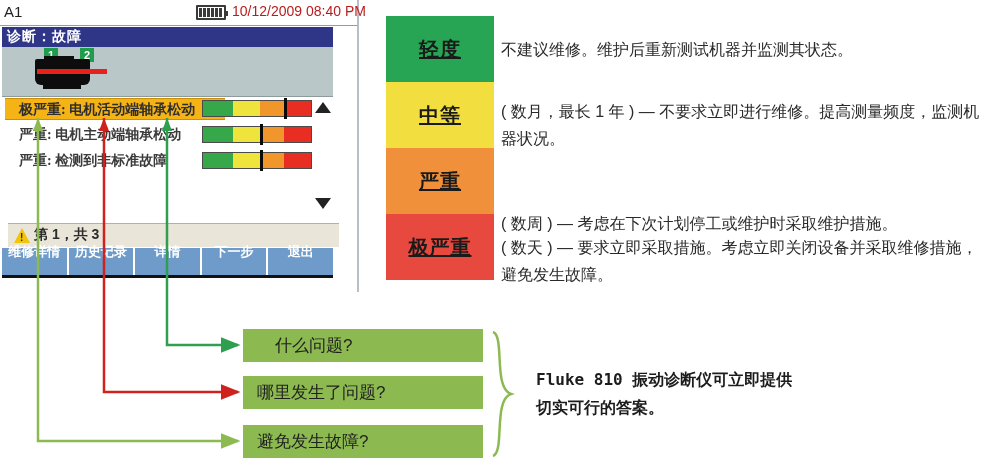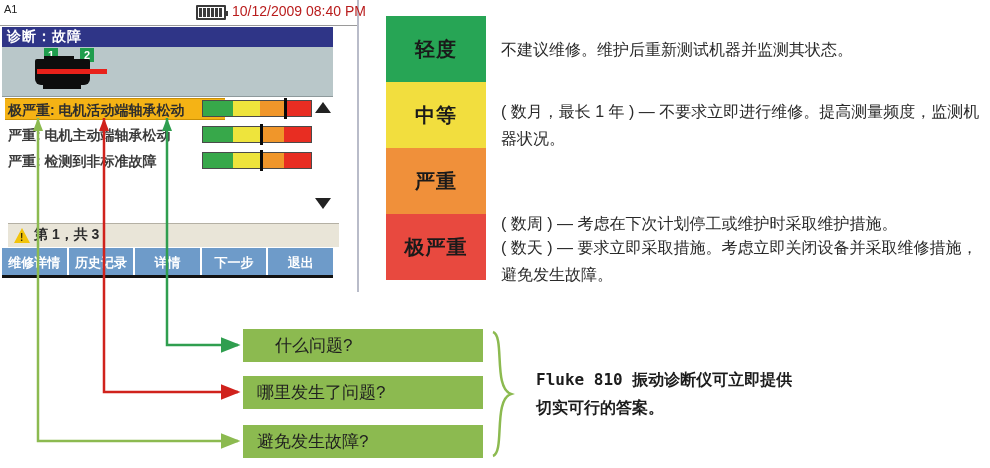--- a/index.html
+++ b/index.html
@@ -18,21 +18,21 @@
     border-right:2px solid #b9bcc9;
     box-sizing:border-box;
   }
   #status-bar{
     position:absolute;left:0;top:0;width:357px;height:26px;
     background:#ffffff;border-bottom:1px solid #9a9a9a;
     box-sizing:border-box;
   }
   #status-id{
     position:absolute;left:4px;top:3px;
-    font-size:11px;color:#222;letter-spacing:0px;
+    font-size:15px;color:#222;letter-spacing:0px;
   }
   #battery{
     position:absolute;left:196px;top:5px;width:30px;height:15px;
     border:2px solid #3a3a3a;border-radius:1px;background:#fff;
     box-sizing:border-box;
   }
   #battery:after{
     content:"";position:absolute;right:-4px;top:4px;width:3px;height:5px;
     background:#3a3a3a;
   }
@@ -82,21 +82,21 @@
     position:absolute;left:2px;top:98px;width:331px;height:120px;
     background:#ffffff;overflow:hidden;
   }
   .fault-row{
     position:absolute;left:0;width:331px;height:23px;
   }
   .fault-label{
     position:absolute;left:3px;top:0;width:220px;height:22px;
     font-size:14px;font-weight:bold;color:#3b3b3b;
     line-height:22px;white-space:nowrap;overflow:hidden;
-    padding-left:3px;box-sizing:border-box;
+    padding-left:14px;box-sizing:border-box;font-family:Liberation Serif, serif;
   }
   .fault-row.selected .fault-label{
     background:#f5b315;color:#2e2e2e;
     border-top:1px solid #c98f06;border-bottom:1px solid #c98f06;
   }
   .sev-bar{
     position:absolute;left:200px;top:2px;width:110px;height:17px;
     border:1px solid #4a4a4a;box-sizing:border-box;
     display:flex;
   }
@@ -135,33 +135,34 @@
     font-size:14px;font-weight:bold;color:#2c2c2c;
   }
   #button-bar{
     position:absolute;left:2px;top:248px;width:331px;height:30px;
     display:flex;border-bottom:3px solid #111;box-sizing:border-box;
   }
   .dev-btn{
     flex:1;background:#6e9bc9;color:#ffffff;
     font-size:13px;font-weight:bold;
     display:flex;align-items:flex-end;justify-content:center;
-    padding-bottom:3px;box-sizing:border-box;
+    padding-bottom:14px;box-sizing:border-box;
     border-right:2px solid #ffffff;
     white-space:nowrap;
   }
   .dev-btn:last-child{border-right:none;}
 
   
   #legend{position:absolute;left:386px;top:16px;width:108px;}
   .legend-cell{
-    width:100px;height:66px;
+    width:108px;height:66px;
     display:flex;align-items:center;justify-content:center;
     font-size:20px;font-weight:bold;color:#1a1a1a;
     letter-spacing:1px;
+    text-decoration:underline;
   }
   .legend-desc{
     position:absolute;left:501px;width:482px;
     font-size:16px;color:#2a2a2a;line-height:27px;
   }
 
   
   .callout{
     position:absolute;left:243px;width:240px;height:33px;
     background:#8cba50;color:#1f1f1f;

